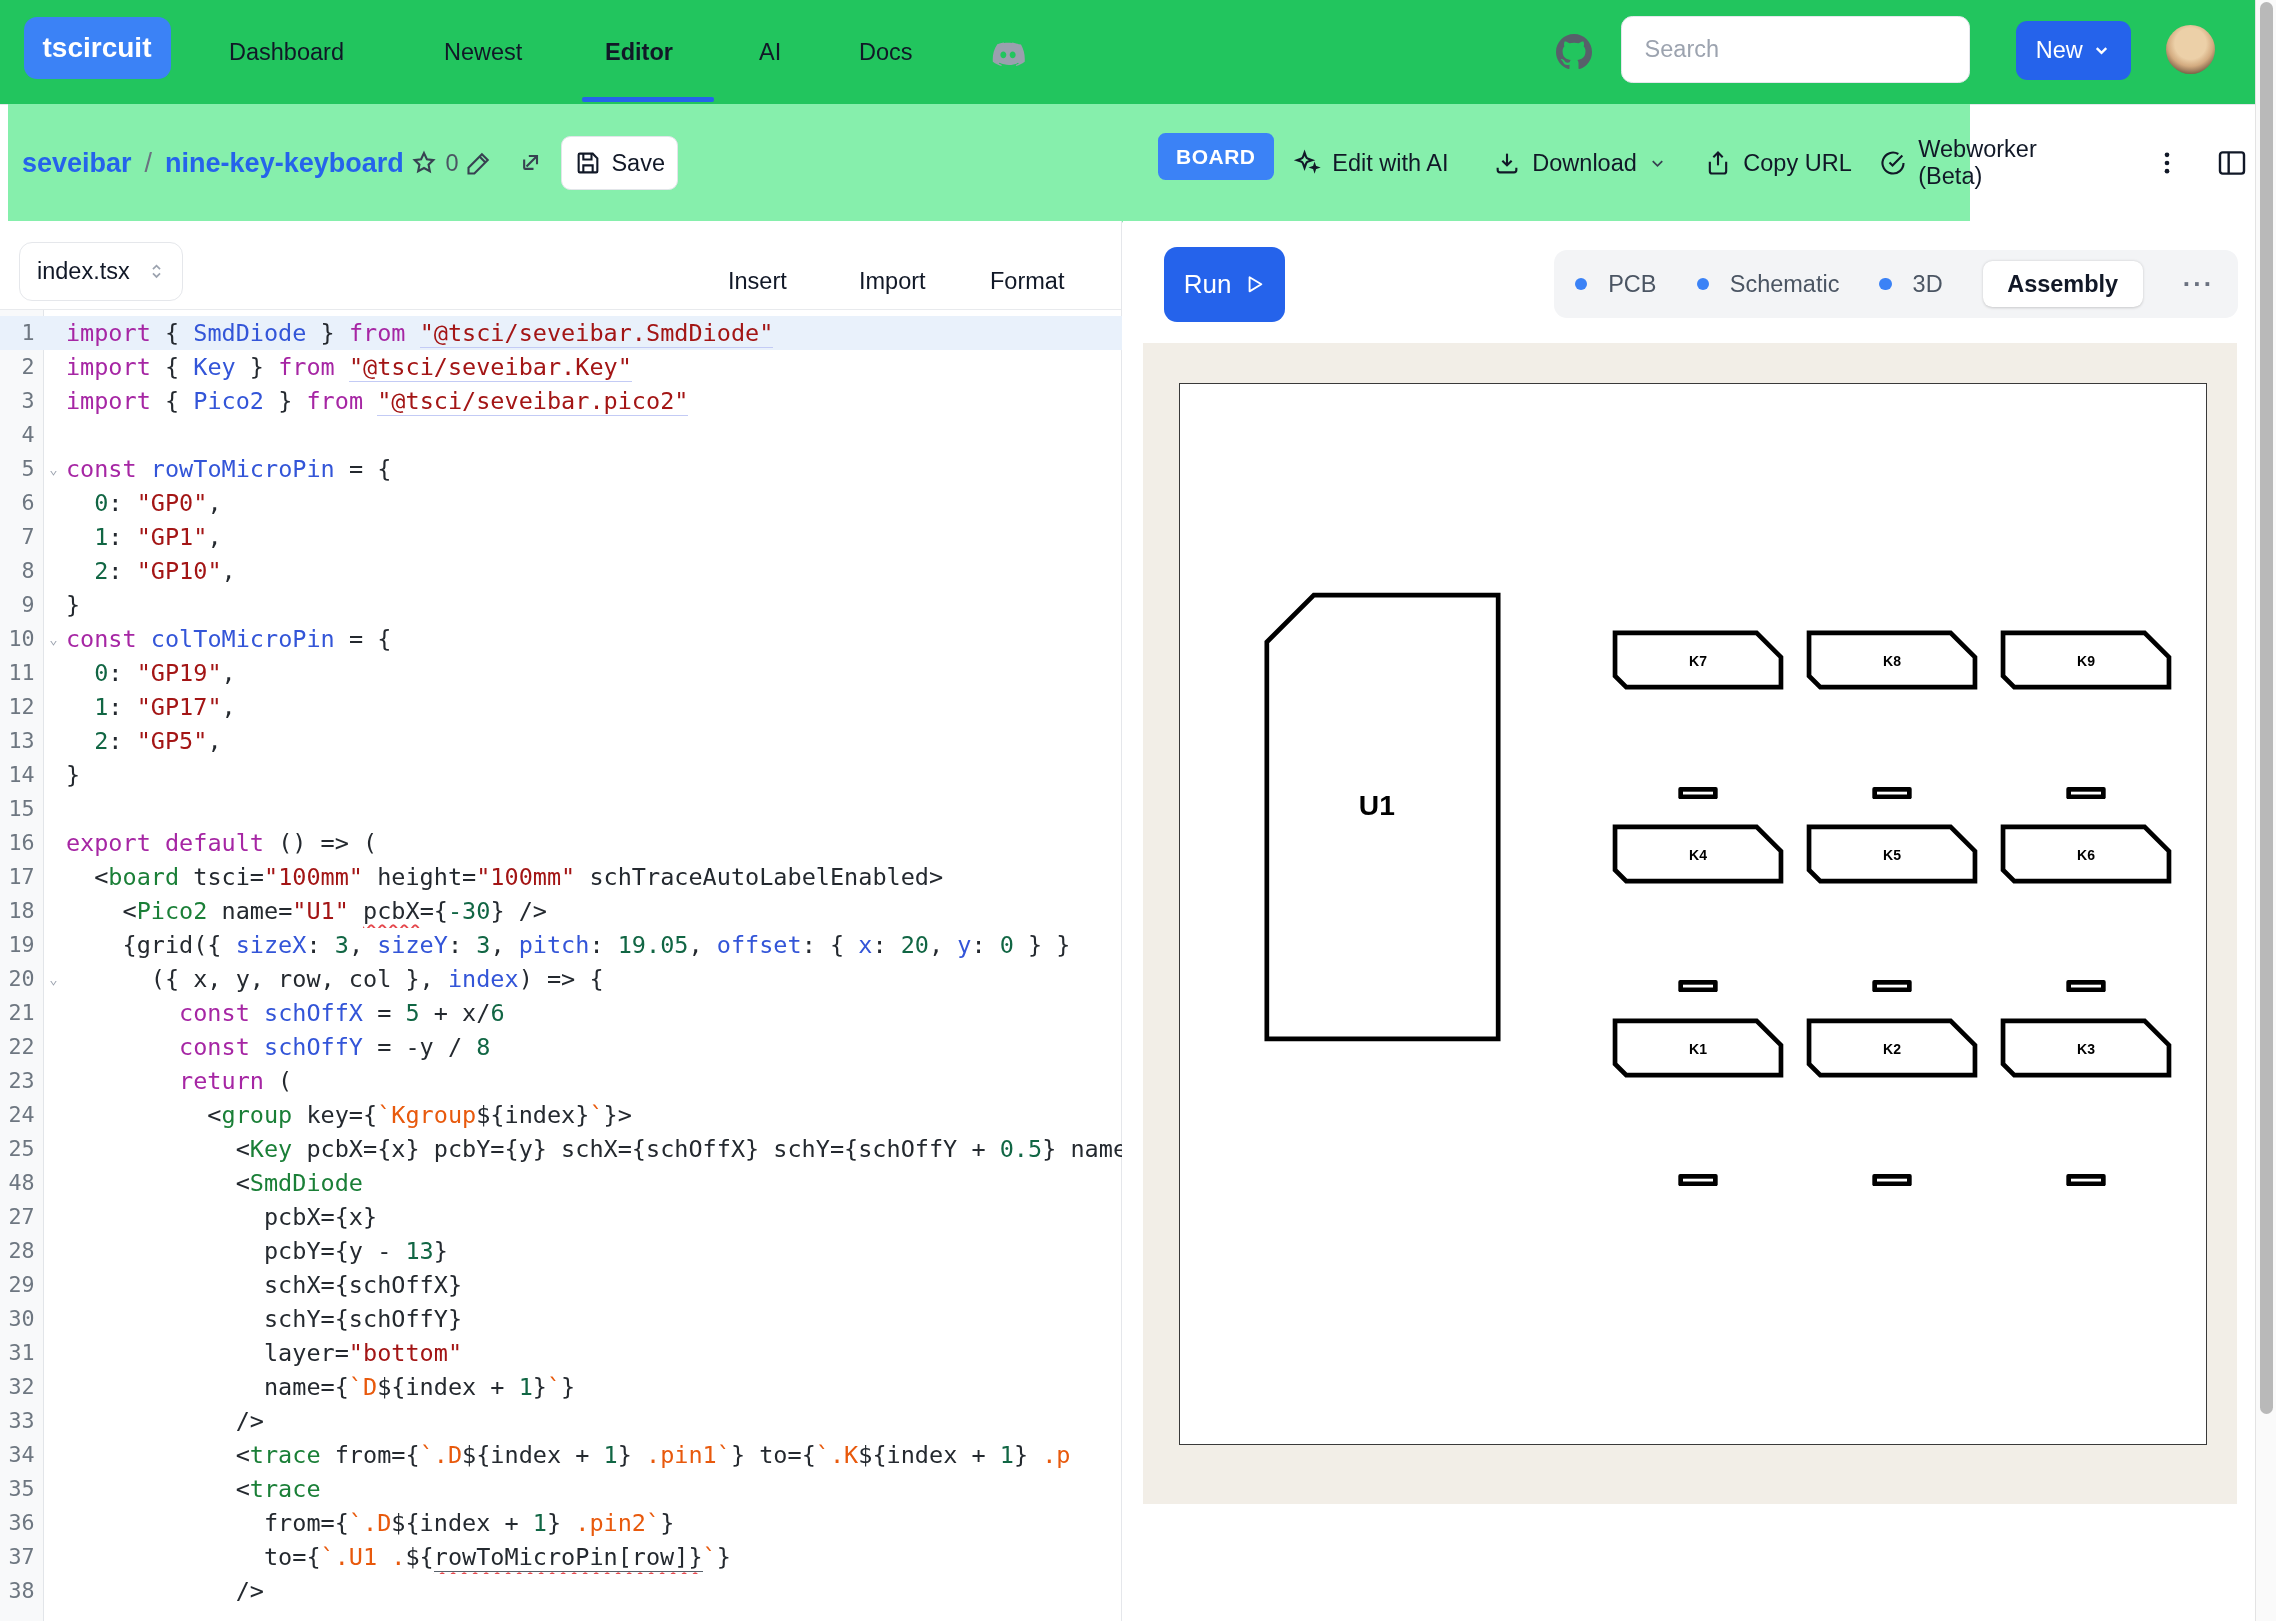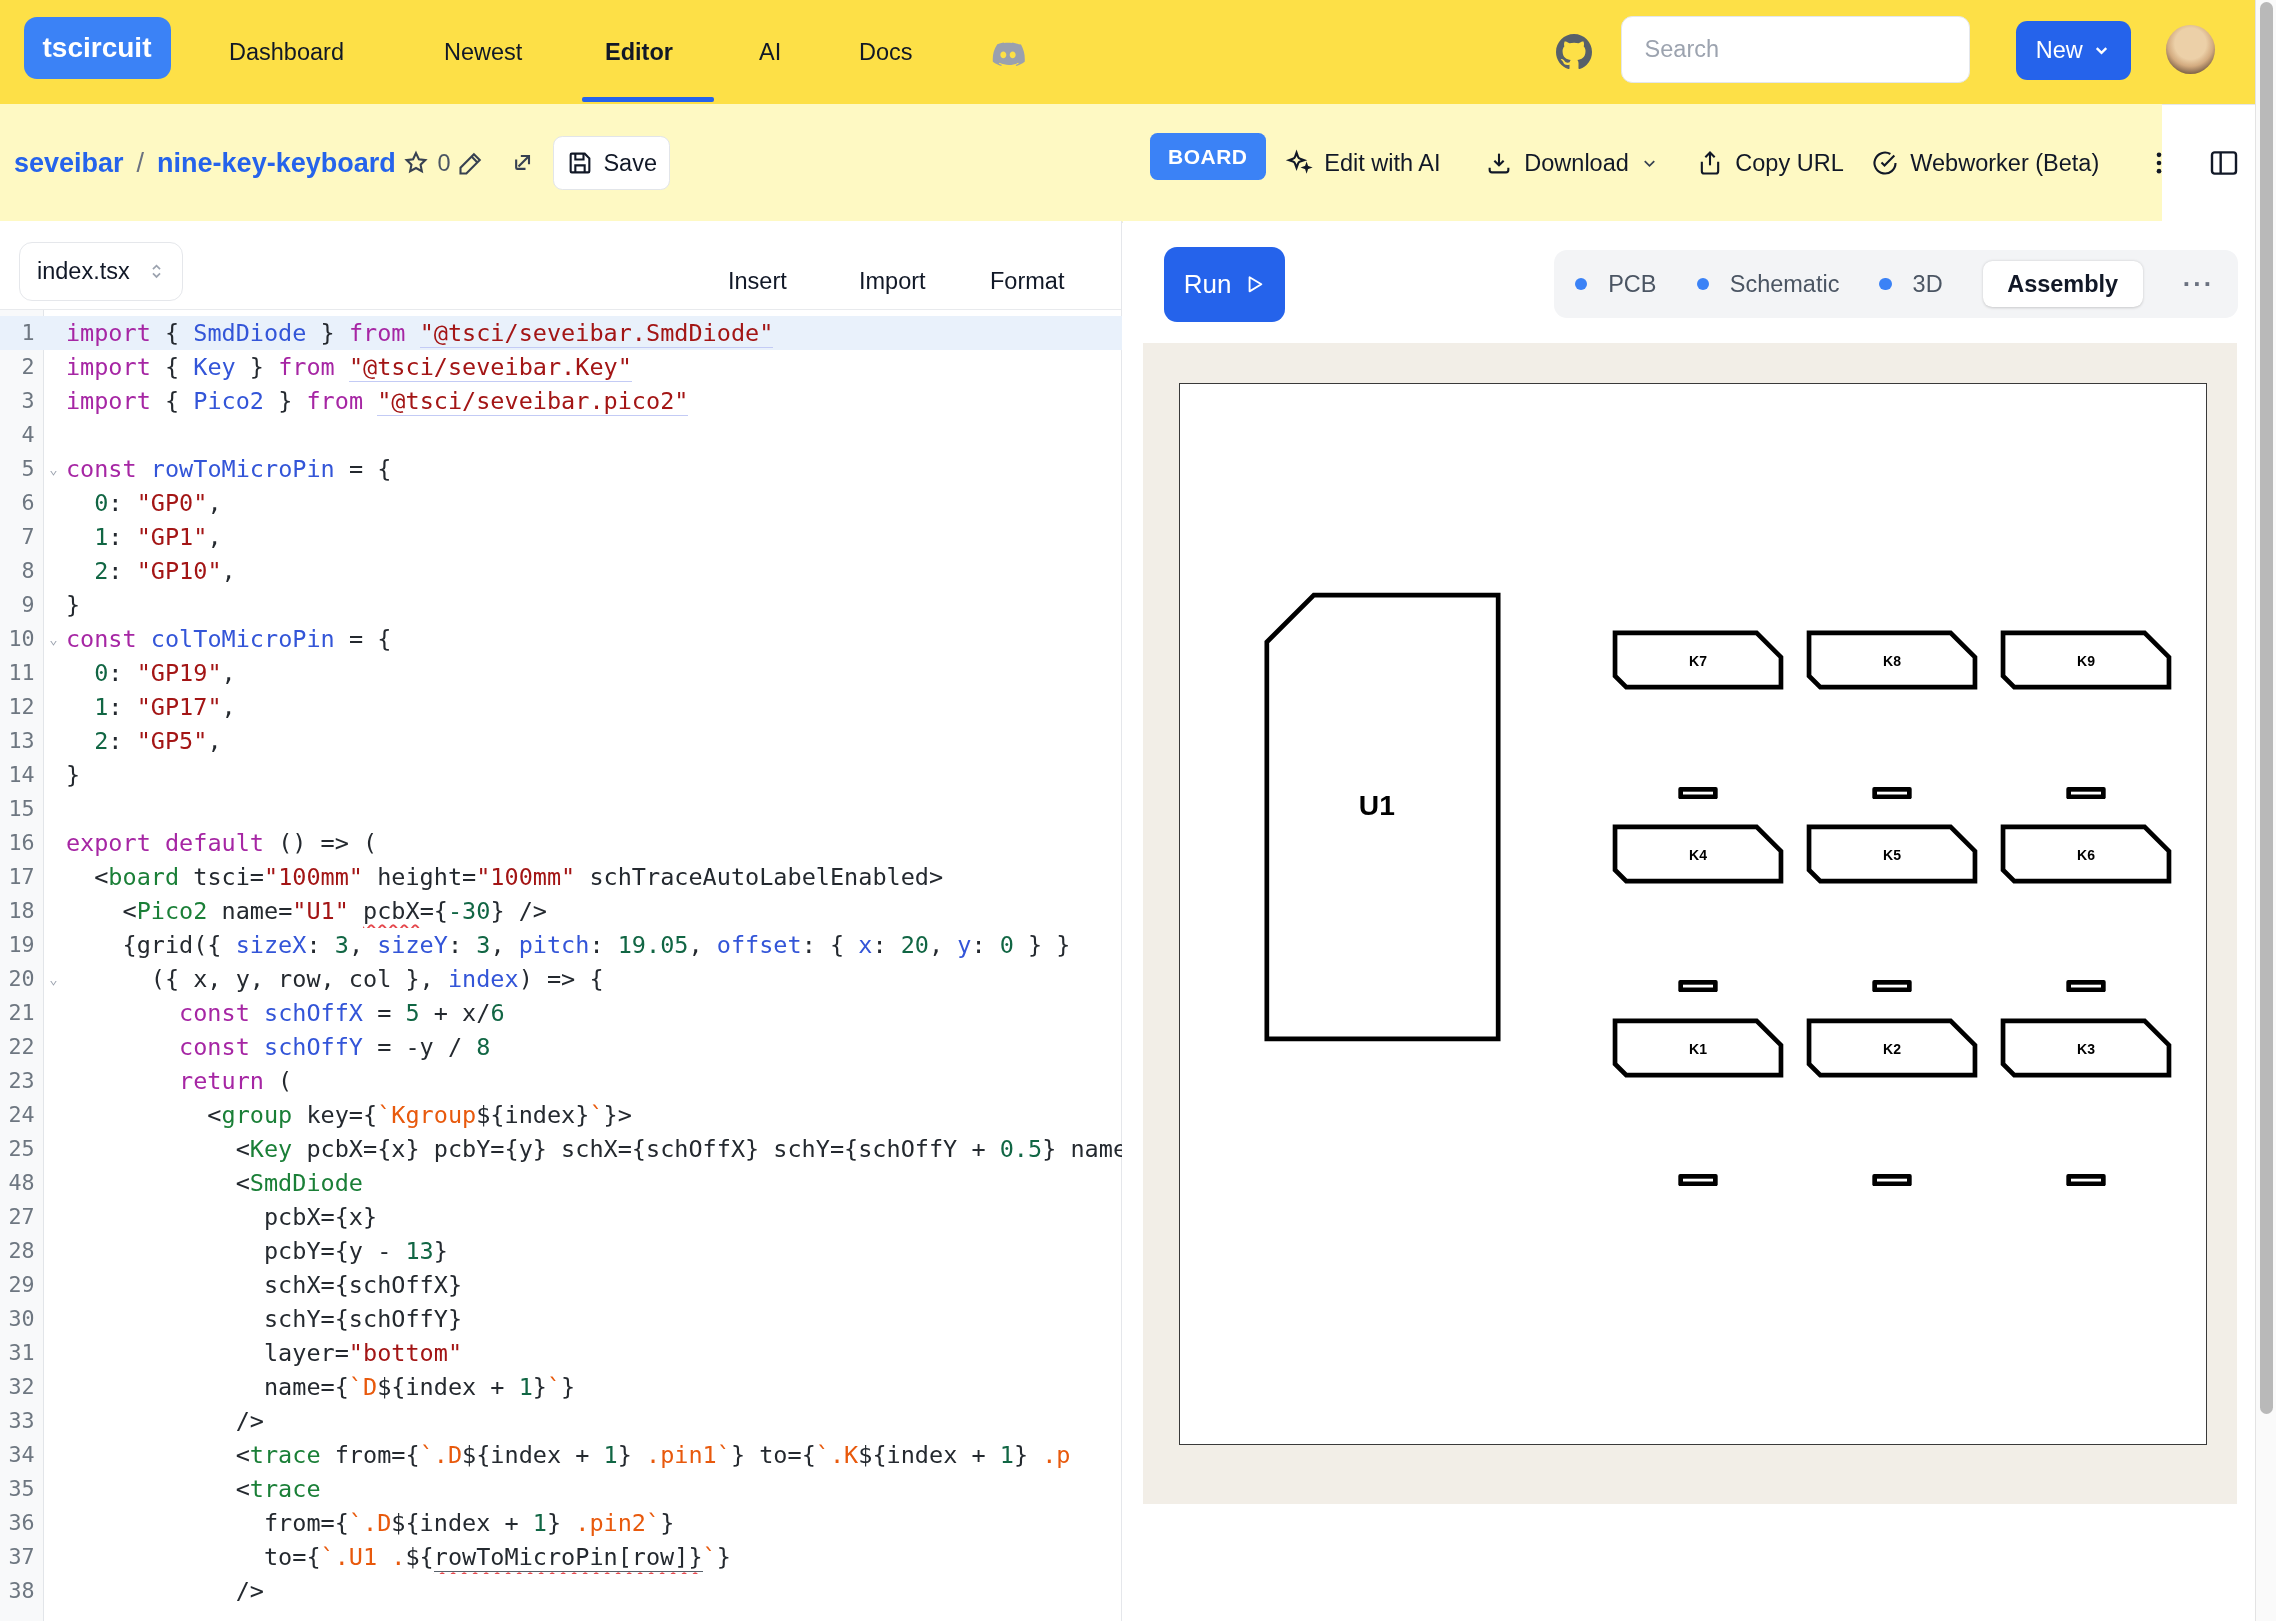--- a/index.html
+++ b/index.html
@@ -1,35 +1,35 @@
 <!DOCTYPE html>
 <html style="font-size:15px"><head>
 <meta charset="utf-8">
 <style>
   html,body{margin:0;padding:0;background:#fff;}
   #app{position:relative;width:2277px;height:1621px;overflow:hidden;background:#fff;
        font-family:"Liberation Sans",sans-serif;color:#111827;}
   
-  #topnav{position:absolute;left:0;top:0;width:2277px;height:104px;background:#fde047;border-bottom:0.9px solid #e5e7eb;}
+  #topnav{position:absolute;left:0;top:0;width:2277px;height:104px;background:#22c55e;border-bottom:0.9px solid #e5e7eb;}
   .logo-pill{position:absolute;left:23.5px;top:17px;width:147px;height:62px;background:#3b82f6;border-radius:13px;
              display:flex;align-items:center;justify-content:center;color:#fff;font-weight:bold;font-size:28px;cursor:pointer;}
   .nav-item{position:absolute;top:0;height:104px;display:flex;align-items:center;font-size:23.5px;font-weight:500;color:#111827;cursor:pointer;}
   #editor-underline{position:absolute;left:582px;top:97px;width:132px;height:4.7px;background:#2563eb;border-radius:1.9px;}
   .icon-btn{display:flex;align-items:center;justify-content:center;cursor:pointer;}
   #discord-icon{position:absolute;left:991px;top:36px;width:34px;height:34px;}
   #github-icon{position:absolute;left:1556px;top:34px;width:36px;height:36px;}
   #nav-search{position:absolute;left:1621px;top:16px;width:349px;height:67px;border:1.9px solid #e4e7ec;border-radius:11.3px;
               font-size:23.5px;color:#374151;padding:0 22.6px;box-sizing:border-box;outline:none;font-family:"Liberation Sans",sans-serif;}
   #nav-search::placeholder{color:#9ca3af;}
   #new-btn{position:absolute;left:2016px;top:21px;width:115px;height:59px;background:#2563eb;color:#fff;border:none;border-radius:11.3px;
            font-size:23.5px;font-weight:500;display:flex;align-items:center;justify-content:center;gap:9.4px;cursor:pointer;font-family:"Liberation Sans",sans-serif;}
   #avatar{position:absolute;left:2166px;top:24.5px;width:49px;height:49px;border-radius:50%;
           background:radial-gradient(circle at 50% 38%,#ecd0a8 0 40%,#d3ab80 58%,#7d6148 78%,#4a3a2c 100%);cursor:pointer;}
   
-  #toolbar{position:absolute;left:0;top:104px;width:2162px;height:118px;background:#fef9c3;border-bottom:0.9px solid #e5e7eb;}
+  #toolbar{position:absolute;left:8px;top:104px;width:1962px;height:118px;background:#86efac;border-bottom:0.9px solid #e5e7eb;}
   .crumb{position:absolute;top:0;height:118px;display:flex;align-items:center;font-size:27px;font-weight:600;color:#2563eb;cursor:pointer;}
   .crumb-sep{color:#6b7280;font-weight:400;}
   .tb-text{position:absolute;top:0;height:118px;display:flex;align-items:center;gap:11.3px;font-size:23.5px;font-weight:500;color:#111827;cursor:pointer;}
   #save-btn{position:absolute;left:553px;top:32px;width:117px;height:54px;background:#fff;border:1.9px solid #e2e5e9;border-radius:9.4px;
             display:flex;align-items:center;justify-content:center;gap:9.4px;font-size:23.5px;font-weight:500;color:#111827;cursor:pointer;font-family:"Liberation Sans",sans-serif;}
   #board-badge{position:absolute;left:1150px;top:29px;height:47px;background:#3b82f6;color:#fff;border-radius:7.5px;
                display:flex;align-items:center;padding:0 18px;font-size:21px;font-weight:bold;letter-spacing:0.5px;}
   .tb-icon{width:28px;height:28px;flex:none;}
   
   #editor-pane{position:absolute;left:0;top:221px;width:1122px;height:1400px;background:#fff;border-right:0.9px solid #e5e7eb;box-sizing:border-box;}

